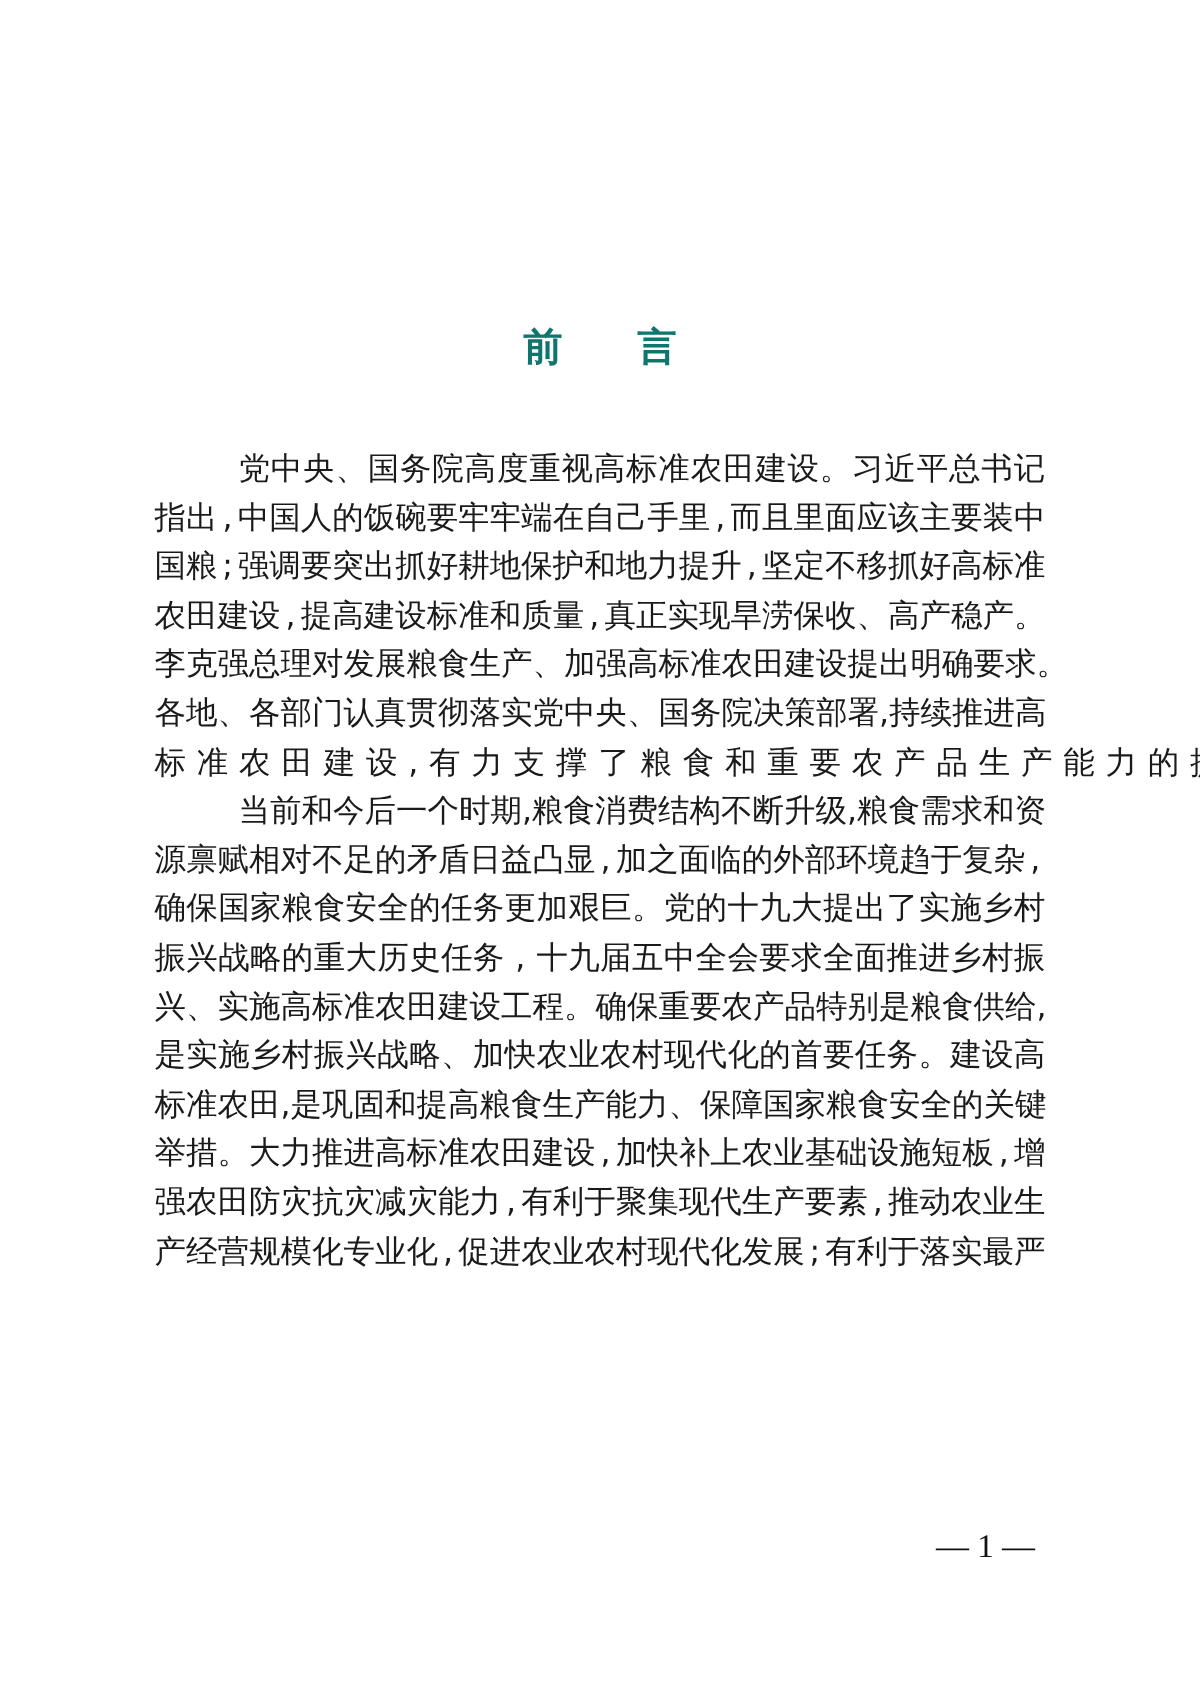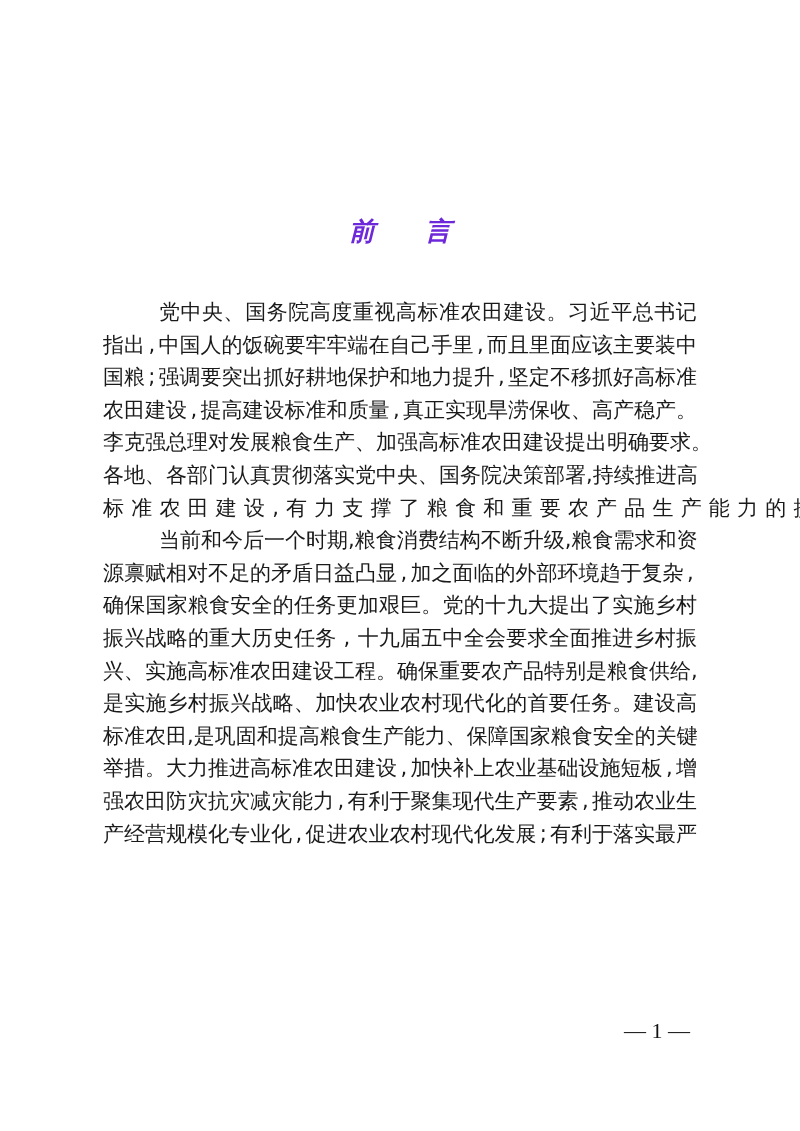--- a/index.html
+++ b/index.html
@@ -1,22 +1,21 @@
 <!DOCTYPE html>
 <html><head>
 <meta charset="utf-8">
 <style>
   html, body { margin: 0; padding: 0; background: #ffffff; }
   body { width: 800px; height: 1131px; position: relative; overflow: hidden; }
   .page { position: absolute; left: 0; top: 0; width: 800px; height: 1131px; background: #fff; }
   .title {
     position: absolute; top: 214px; left: 0; width: 800px; text-align: center;
-    font-family: "DejaVu Serif", serif; font-weight: bold; font-size: 26px; color: #6d28d9;
+    font-family: "DejaVu Serif", serif; font-weight: bold; font-size: 26px; color: #0f766e;
     letter-spacing: 0;
-    font-style: italic;
   }
   .title span { display: inline-block; }
   .title .gap { width: 50px; }
   .body {
     position: absolute; top: 296px; left: 103px; width: 594px;
     font-family: "DejaVu Sans", sans-serif; font-size: 21px; color: #1a1a1a;
   }
   .line {
     height: 32.6px; line-height: 32.6px; white-space: nowrap;
     display: flex; justify-content: space-between;

